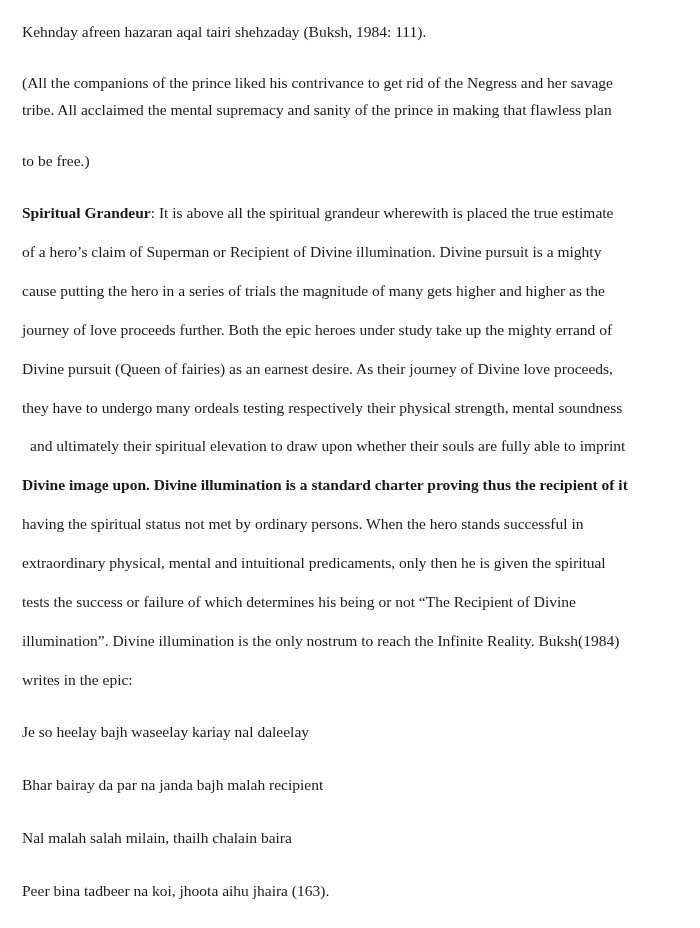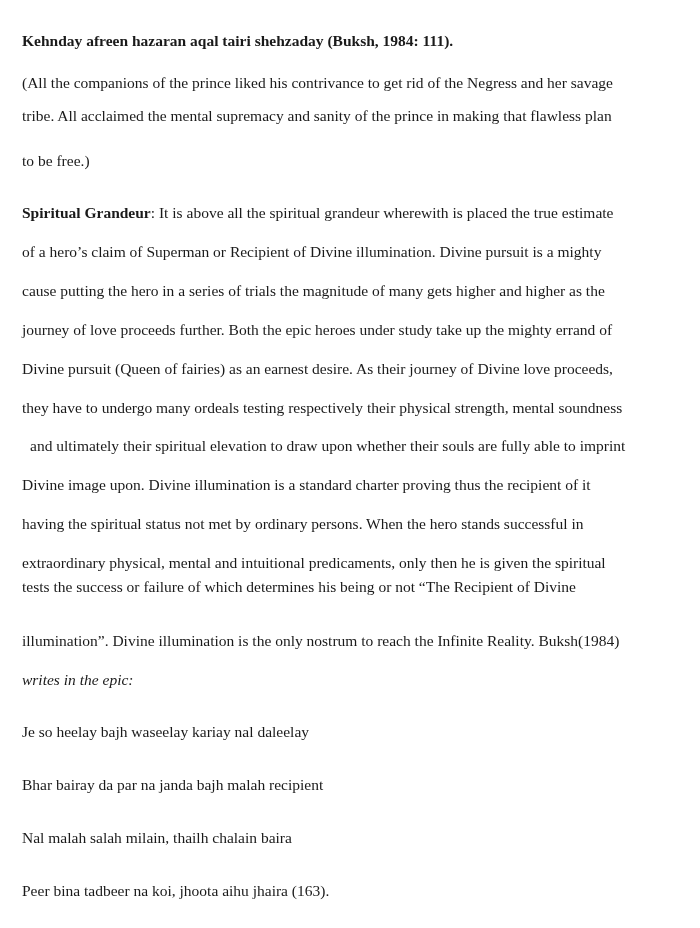--- a/index.html
+++ b/index.html
@@ -23,44 +23,44 @@
       line-height: 20px;
       height: 20px;
     }
     .bold { font-weight: bold; text-align: right; }
   </style>
 </head>
 <body>
 
 <div>
 
-  <div class="line" style="top:31px;font-weight:bold;">Kehnday afreen hazaran aqal tairi shehzaday (Buksh, 1984: 111).</div>
+  <div class="line" style="top:22px;">Kehnday afreen hazaran aqal tairi shehzaday (Buksh, 1984: 111).</div>
 
   <div>
     <div class="line" style="top:73px;">(All the companions of the prince liked his contrivance to get rid of the Negress and her savage</div>
-    <div class="line" style="top:106px;">tribe. All acclaimed the mental supremacy and sanity of the prince in making that flawless plan</div>
+    <div class="line" style="top:100px;">tribe. All acclaimed the mental supremacy and sanity of the prince in making that flawless plan</div>
     <div class="line" style="top:151px;">to be free.)</div>
   </div>
 
   <div>
     <div class="line" style="top:203px;">
       <span class="bold">Spiritual Grandeur</span><span>: It is above all the spiritual grandeur wherewith is placed the true estimate</span>
     </div>
     <div class="line" style="top:242px;">of a hero’s claim of Superman or Recipient of Divine illumination. Divine pursuit is a mighty</div>
     <div class="line" style="top:281px;">cause putting the hero in a series of trials the magnitude of many gets higher and higher as the</div>
     <div class="line" style="top:320px;">journey of love proceeds further. Both the epic heroes under study take up the mighty errand of</div>
     <div class="line" style="top:359px;">Divine pursuit (Queen of fairies) as an earnest desire. As their journey of Divine love proceeds,</div>
     <div class="line" style="top:398px;">they have to undergo many ordeals testing respectively their physical strength, mental soundness</div>
     <div class="line" style="top:436px;margin-left:8px;">and ultimately their spiritual elevation to draw upon whether their souls are fully able to imprint</div>
-    <div class="line" style="top:475px;">Divine image upon. Divine illumination is a standard charter proving thus the recipient of it</div>
+    <div class="line" style="top:475px;font-weight:bold;">Divine image upon. Divine illumination is a standard charter proving thus the recipient of it</div>
     <div class="line" style="top:514px;">having the spiritual status not met by ordinary persons. When the hero stands successful in</div>
     <div class="line" style="top:553px;">extraordinary physical, mental and intuitional predicaments, only then he is given the spiritual</div>
-    <div class="line" style="top:577px;">tests the success or failure of which determines his being or not “The Recipient of Divine</div>
+    <div class="line" style="top:592px;">tests the success or failure of which determines his being or not “The Recipient of Divine</div>
     <div class="line" style="top:631px;">illumination”. Divine illumination is the only nostrum to reach the Infinite Reality. Buksh(1984)</div>
-    <div class="line" style="top:670px;font-style:italic;">writes in the epic:</div>
+    <div class="line" style="top:670px;">writes in the epic:</div>
   </div>
 
   <div>
     <div class="line" style="top:722px;">Je so heelay bajh waseelay kariay nal daleelay</div>
     <div class="line" style="top:775px;">Bhar bairay da par na janda bajh malah recipient</div>
     <div class="line" style="top:828px;">Nal malah salah milain, thailh chalain baira</div>
     <div class="line" style="top:881px;">Peer bina tadbeer na koi, jhoota aihu jhaira (163).</div>
   </div>
 
 </div>

